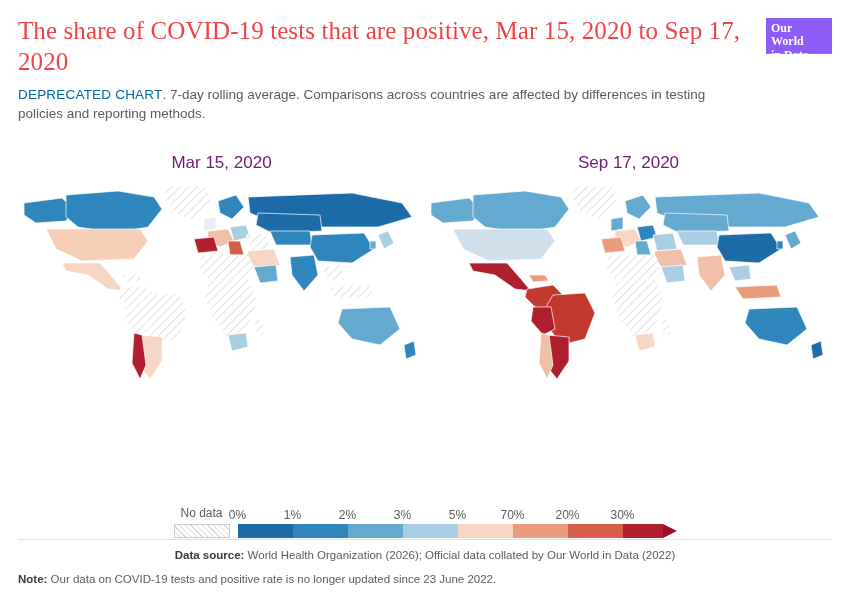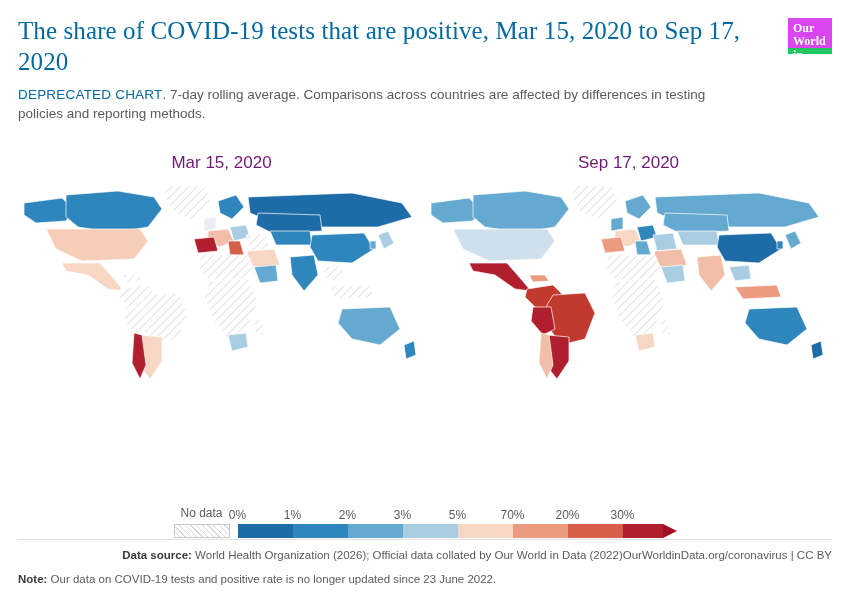--- a/index.html
+++ b/index.html
@@ -25,53 +25,53 @@
   
   .header {
     position: relative;
     padding-right: 90px;
   }
   .title {
     font-family: "Liberation Serif", serif;
     font-size: 25px;
     line-height: 1.22;
     font-weight: 400;
-    color: #0369a1;
+    color: #ef4444;
     margin: 0 0 8px 0;
     letter-spacing: 0.1px;
   }
   .subtitle {
     font-size: 13.5px;
     line-height: 1.42;
     color: #5b5b5b;
     margin: 0;
     max-width: 800px;
   }
   .subtitle .deprecated {
     font-weight: normal;
     color: #0369a1;
     letter-spacing: 0.2px;
     text-align: right;
   }
   .owid-logo {
     position: absolute;
     top: 2px;
     right: 0;
-    width: 44px;
+    width: 66px;
     height: 36px;
-    background: #d946ef;
+    background: #8b5cf6;
     color: #ffffff;
     font-family: "Liberation Serif", serif;
     font-weight: bold;
     font-size: 12px;
     line-height: 1.12;
     text-align: left;
     padding: 4px 5px;
     box-sizing: border-box;
-    border-bottom: 6px solid #22c55e;
+    border-bottom: 1px solid #22c55e;
   }
   
   .maps {
     position: relative;
     margin-top: 30px;
     display: flex;
     justify-content: space-between;
   }
   .map-panel {
     width: 410px;
@@ -156,21 +156,21 @@
     right: 18px;
     bottom: 12px;
     border-top: 1px solid #e0e0e0;
     padding-top: 7px;
     font-size: 11.5px;
     color: #5b5b5b;
     line-height: 1.5;
   }
   .footer-row {
     display: flex;
-    justify-content: flex-end;
+    justify-content: center;
     align-items: baseline;
   }
   .footer b {
     color: #3a3a3a;
   }
   .footer-right {
     text-align: right;
     white-space: nowrap;
   }
   .footer-note {
@@ -351,25 +351,20 @@
       </div>
     </div>
   </div>
 
   <div class="footer">
     <div class="footer-row">
       <div>
         <b>Data source:</b>
         <span>World Health Organization (2026); Official data collated by Our World in Data (2022)</span>
       </div>
-      <div class="footer-right">
-        <span>OurWorldinData.org/coronavirus</span>
-        <span> | </span>
-        <span>CC BY</span>
-      </div>
     </div>
     <div class="footer-note">
       <b>Note:</b>
       <span>Our data on COVID-19 tests and positive rate is no longer updated since 23 June 2022.</span>
     </div>
   </div>
 
 </div>
 
 </body></html>

